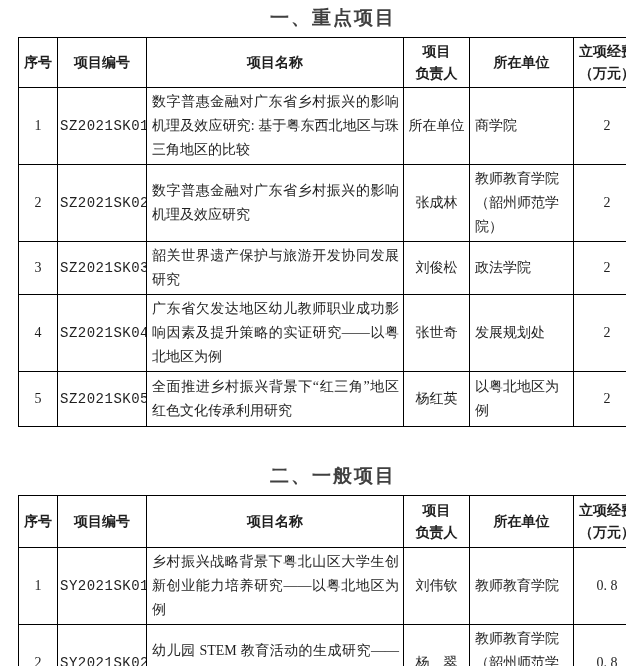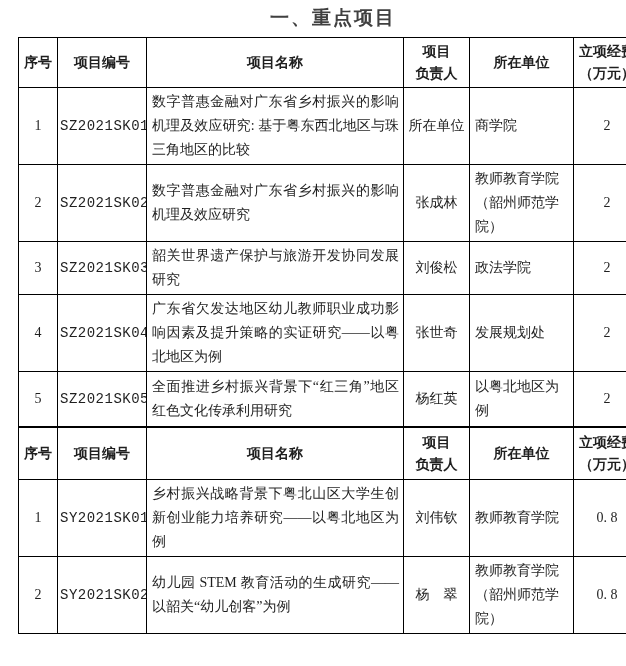--- a/index.html
+++ b/index.html
@@ -142,20 +142,21 @@
           <td class="name">全面推进乡村振兴背景下“红三角”地区红色文化传承利用研究</td>
           <td class="c">杨红英</td>
           <td class="unit">以粤北地区为例</td>
           <td class="c">2</td>
         </tr>
       </tbody>
     </table>
   </div>
 
   <div class="section section-general">
+    <div class="heading">二、一般项目</div>
     <table class="t2">
       <colgroup>
         <col class="c-seq">
           <col class="c-code">
           <col class="c-name">
           <col class="c-leader">
           <col class="c-unit">
           <col class="c-fund">
       </colgroup>
       <thead>

